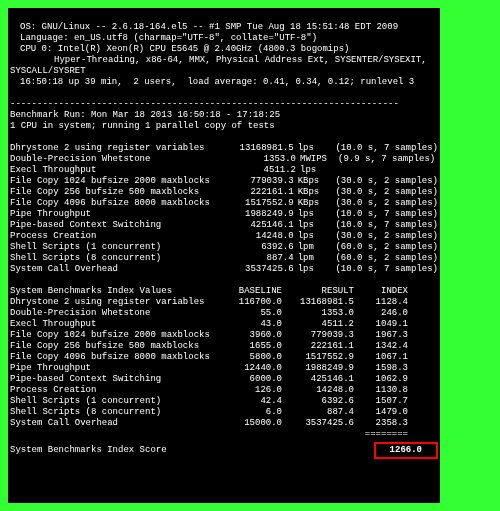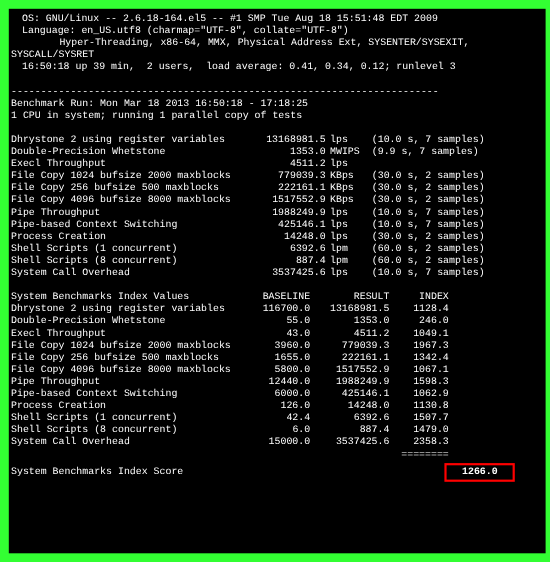--- a/index.html
+++ b/index.html
@@ -7,24 +7,24 @@
     background:#33ff33;
     width:500px;
     height:511px;
     overflow:hidden;
     font-family:"Courier New",monospace;
   }
   .term{
     background:#000;
     color:#fff;
     margin:8px;
-    width:488px;
+    width:432px;
     height:495px;
     overflow:hidden;
-    padding:4px 2px;
+    padding:14px 2px;
     box-sizing:border-box;
     font-size:9px;
     line-height:11px;
   }
   .row{white-space:pre;}
   .indent{padding-left:44px;}
   .indent2{padding-left:10px;}
   .dash{letter-spacing:0;}
   .bench-row{display:flex;}
   .bench-row .n{width:210px;white-space:pre;}
@@ -49,20 +49,21 @@
     font-weight:bold;
   }
 </style>
 </head>
 <body>
 
 <div class="term">
 
   <div class="row indent2">OS: GNU/Linux -- 2.6.18-164.el5 -- #1 SMP Tue Aug 18 15:51:48 EDT 2009</div>
   <div class="row indent2">Language: en_US.utf8 (charmap="UTF-8", collate="UTF-8")</div>
+  <div class="row indent2">CPU 0: Intel(R) Xeon(R) CPU E5645 @ 2.40GHz (4800.3 bogomips)</div>
   <div class="row indent">Hyper-Threading, x86-64, MMX, Physical Address Ext, SYSENTER/SYSEXIT,</div>
   <div class="row">SYSCALL/SYSRET</div>
   <div class="row indent2">16:50:18 up 39 min,  2 users,  load average: 0.41, 0.34, 0.12; runlevel 3</div>
   <div class="gap"></div>
   <div class="row dash">------------------------------------------------------------------------</div>
   <div class="row">Benchmark Run: Mon Mar 18 2013 16:50:18 - 17:18:25</div>
   <div class="row">1 CPU in system; running 1 parallel copy of tests</div>
   <div class="gap"></div>
 
   <div id="bench-block">

